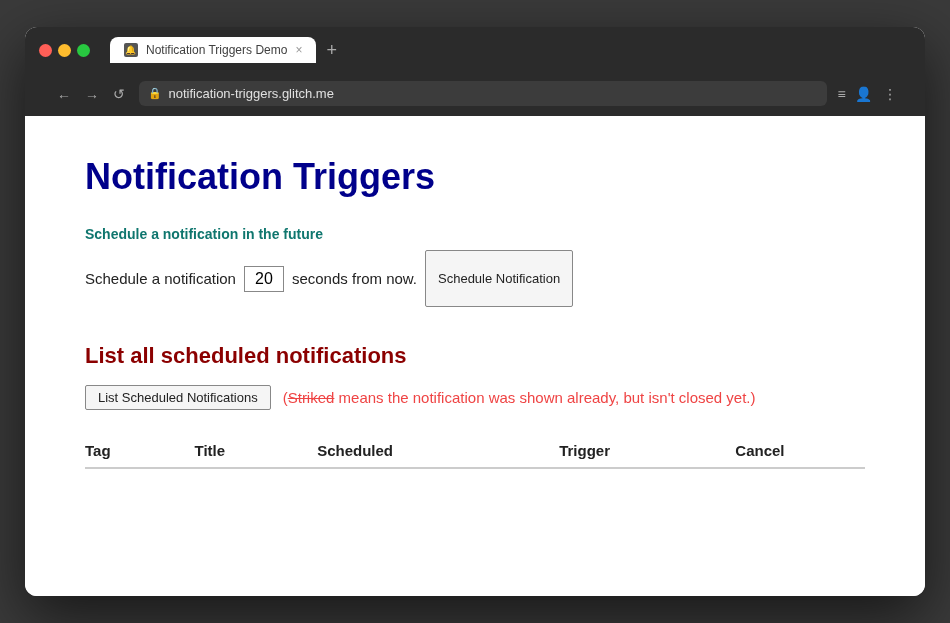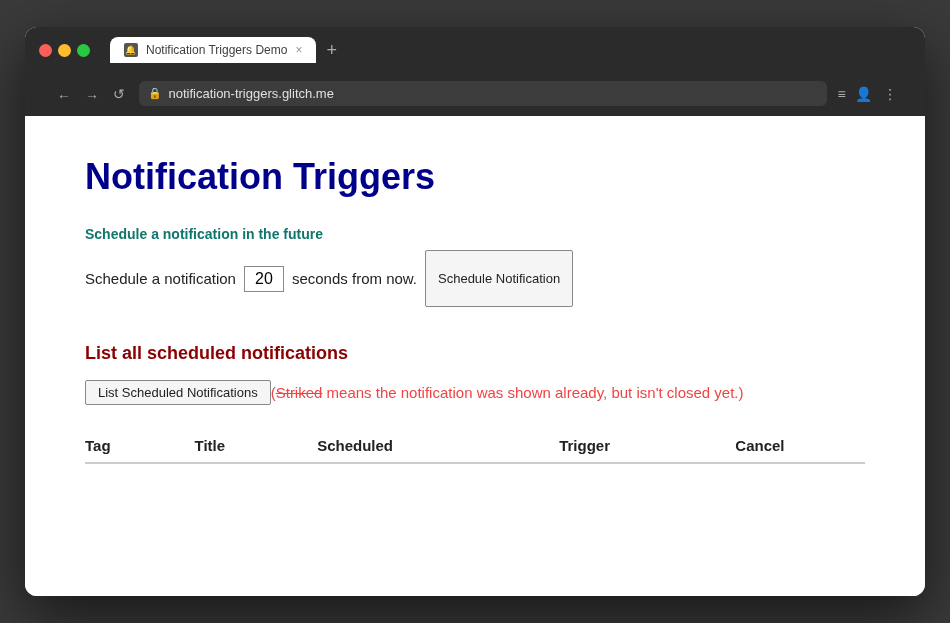--- a/index.html
+++ b/index.html
@@ -235,29 +235,30 @@
       border: 1px solid #888;
       background: #f5f5f5;
       padding: 20px 12px;
       font-size: 13px;
       cursor: pointer;
       border-radius: 2px;
       color: #222;
     }
 
     .list-section-heading {
-      font-size: 18px;
+      font-size: 22px;
       font-weight: 700;
       color: #8b0000;
       margin-bottom: 16px;
     }
 
     .list-row {
       display: flex;
       align-items: center;
+      gap: 12px;
       margin-bottom: 24px;
       font-size: 15px;
       color: #222;
     }
 
     .list-btn {
       border: 1px solid #888;
       background: #f5f5f5;
       padding: 4px 12px;
       font-size: 13px;

